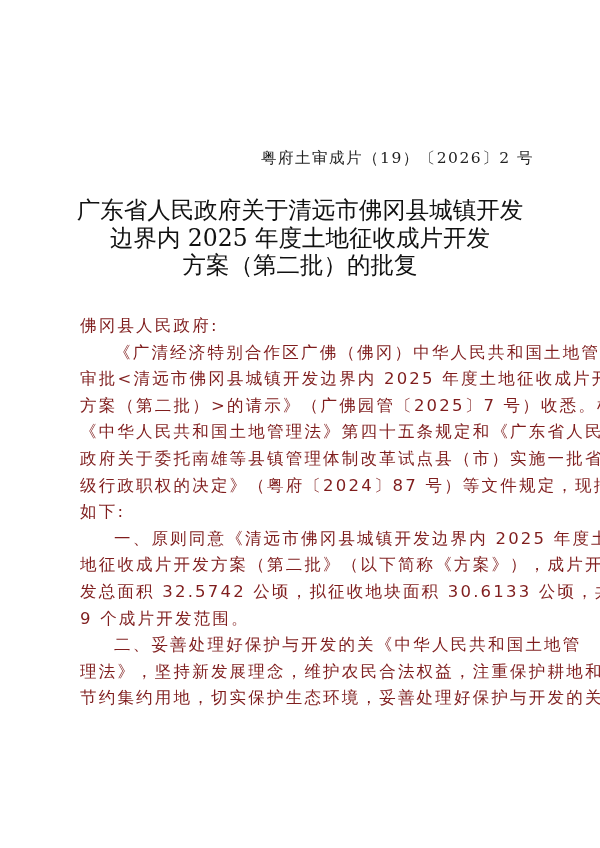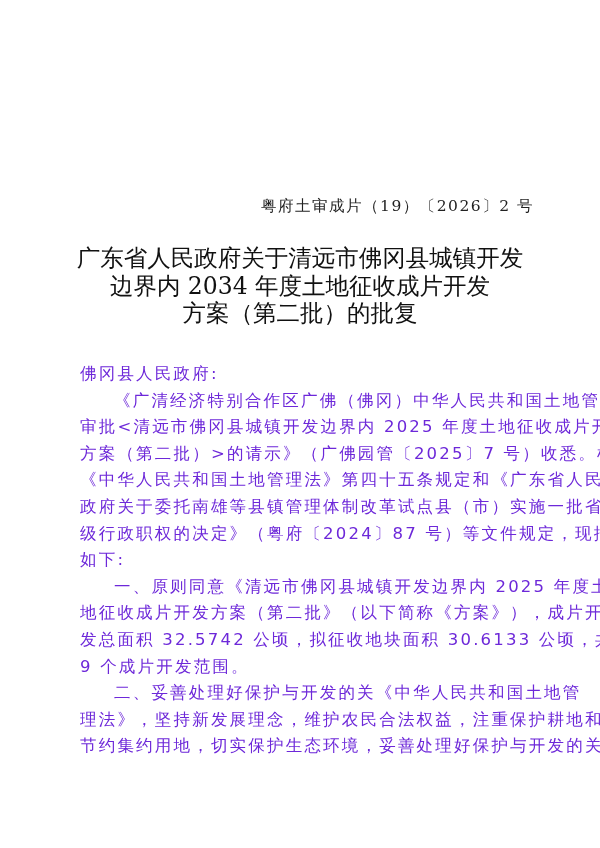--- a/index.html
+++ b/index.html
@@ -13,21 +13,20 @@
       position: relative;
       overflow: hidden;
       color: #1a1a1a;
     }
     .page {
       position: absolute;
       left: 0; top: 0;
       width: 600px;
       height: 726px;
       background: #ffffff;
-      margin-top: 48px;
     }
     .doc-number {
       position: absolute;
       top: 148px;
       right: 66px;
       font-family: "DejaVu Serif", "Liberation Serif", serif;
       font-size: 15.5px;
       letter-spacing: 1.5px;
       color: #222;
       white-space: nowrap;
@@ -49,21 +48,21 @@
       white-space: nowrap;
     }
     .body {
       position: absolute;
       top: 313px;
       left: 80px;
       width: 456px;
       font-family: "DejaVu Sans", "Liberation Sans", sans-serif;
       font-size: 16.5px;
       line-height: 26.6px;
-      color: #6d28d9;
+      color: #7f1d1d;
       letter-spacing: 2.2px;
     }
     .body .line {
       display: block;
       white-space: nowrap;
       height: 26.6px;
       overflow: visible;
     }
     .body .indent {
       padding-left: 34px;
@@ -71,21 +70,21 @@
   </style>
 </head>
 <body>
 
 <div class="page">
 
   <div class="doc-number">粤府土审成片（19）〔2026〕2 号</div>
 
   <div class="title">
     <span class="tline">广东省人民政府关于清远市佛冈县城镇开发</span>
-    <span class="tline">边界内 2034 年度土地征收成片开发</span>
+    <span class="tline">边界内 2025 年度土地征收成片开发</span>
     <span class="tline">方案（第二批）的批复</span>
   </div>
 
   <div class="body">
     <span class="line">佛冈县人民政府:</span>
 
     <div>
       <span class="line indent">《广清经济特别合作区广佛（佛冈）中华人民共和国土地管</span>
       <span class="line">审批&lt;清远市佛冈县城镇开发边界内 2025 年度土地征收成片开发</span>
       <span class="line">方案（第二批）&gt;的请示》（广佛园管〔2025〕7 号）收悉。根据</span>

